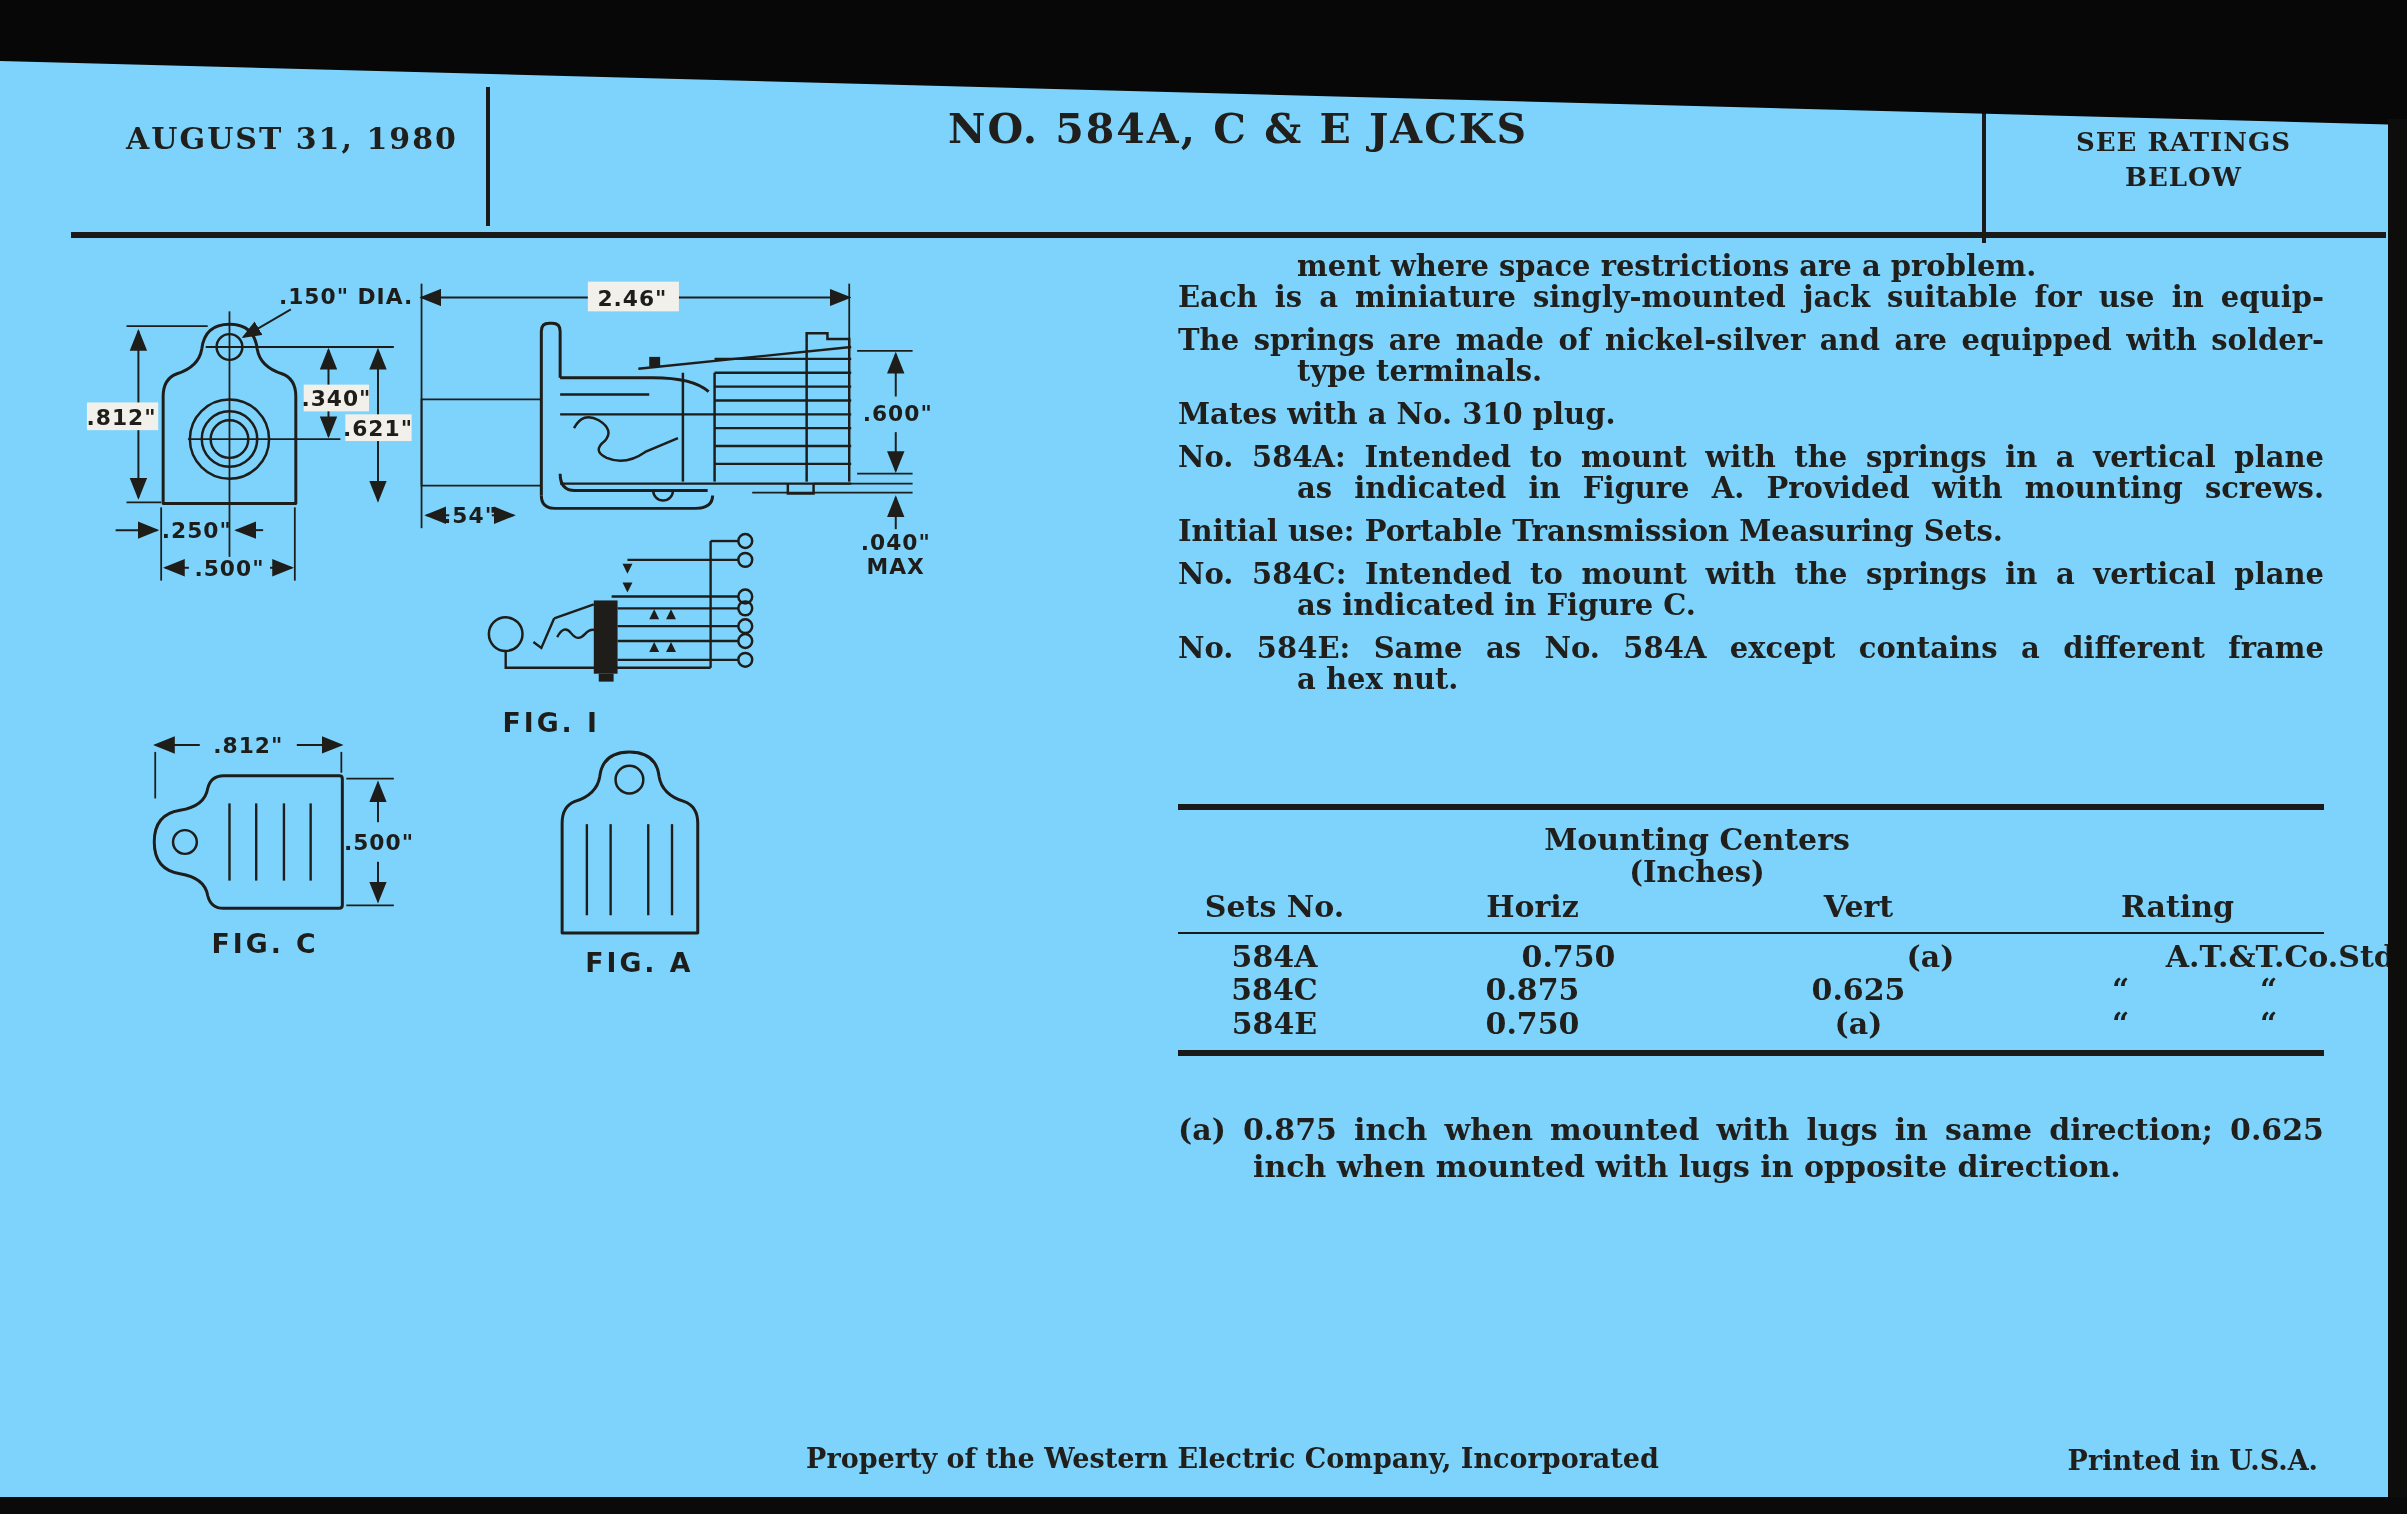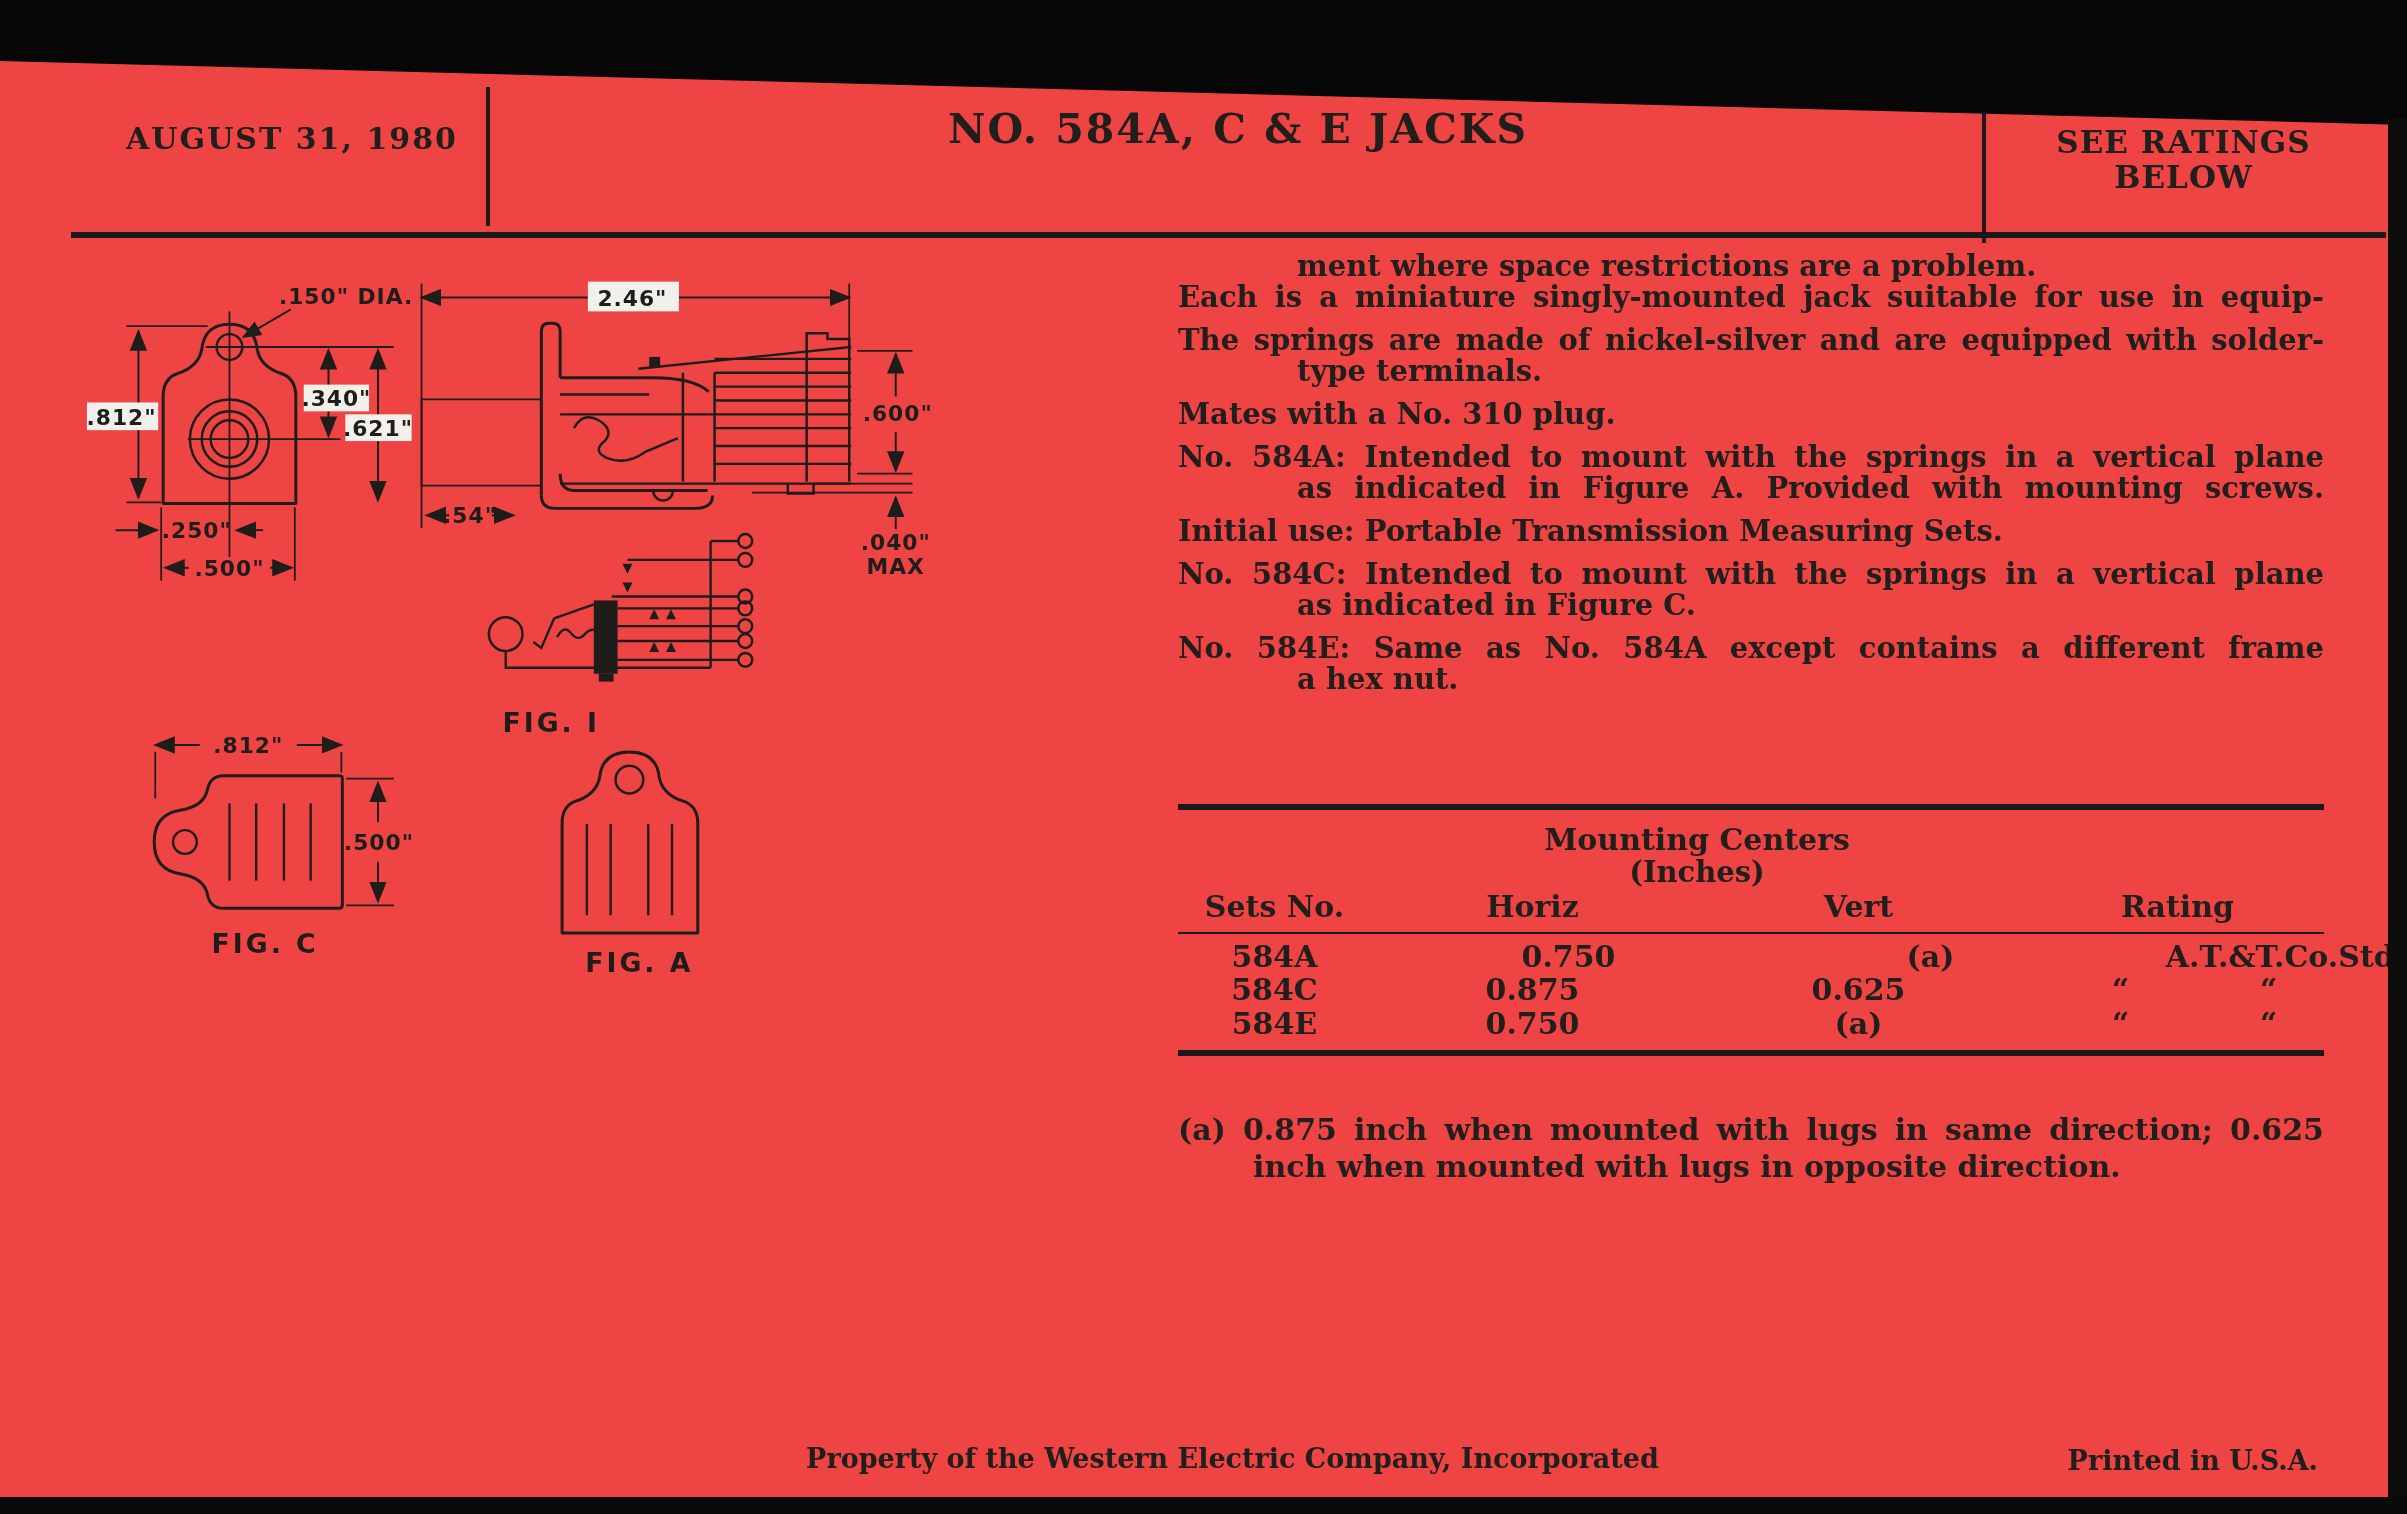--- a/index.html
+++ b/index.html
@@ -1,33 +1,33 @@
 <!DOCTYPE html>
 <html><head>
 <meta charset="utf-8">
 <style>
   html,body{margin:0;padding:0;background:#060606;}
   .canvas{position:relative;width:2408px;height:1515px;overflow:hidden;
-          background:#ef4444;font-family:"DejaVu Serif", "Liberation Serif", serif;color:#211f1c;}
+          background:#7dd3fc;font-family:"DejaVu Serif", "Liberation Serif", serif;color:#211f1c;}
   
   .scan-top{position:absolute;left:0;top:0;width:2408px;height:131px;background:#070707;
             clip-path:polygon(0 0,2408px 0,2408px 125px,0 61px);}
   .scan-bottom{position:absolute;left:0;top:1497px;width:2408px;height:18px;background:#0a0a0a;}
   .scan-right{position:absolute;left:2388px;top:119px;width:20px;height:1381px;background:#0d0d0c;}
 
   
   .date{position:absolute;left:99px;top:121px;width:386px;text-align:center;
         font-size:30px;font-weight:700;letter-spacing:2px;}
   .vline{position:absolute;width:4px;background:#1b1a18;}
   .v1{left:486px;top:87px;height:139px;}
   .v2{left:1982px;top:87px;height:156px;}
   .title{position:absolute;left:624px;top:105px;width:1228px;text-align:center;
          font-size:41px;font-weight:700;letter-spacing:2px;}
   .ratings{position:absolute;left:2020px;top:125px;width:327px;text-align:center;
-           font-size:31px;font-weight:700;line-height:35px;letter-spacing:1px;}
+           font-size:26px;font-weight:700;line-height:35px;letter-spacing:1px;}
   .hrule-main{position:absolute;left:71px;top:232px;width:2315px;height:6px;background:#1b1a18;}
 
   
   .desc{position:absolute;left:1178px;top:251px;width:1146px;
         font-size:29px;font-weight:700;line-height:31px;}
   .dl{text-align:justify;}
   .jl{text-align-last:justify;}
   .i1{}
   .i2{margin-left:119px;}
   .gp{margin-top:12px;}

